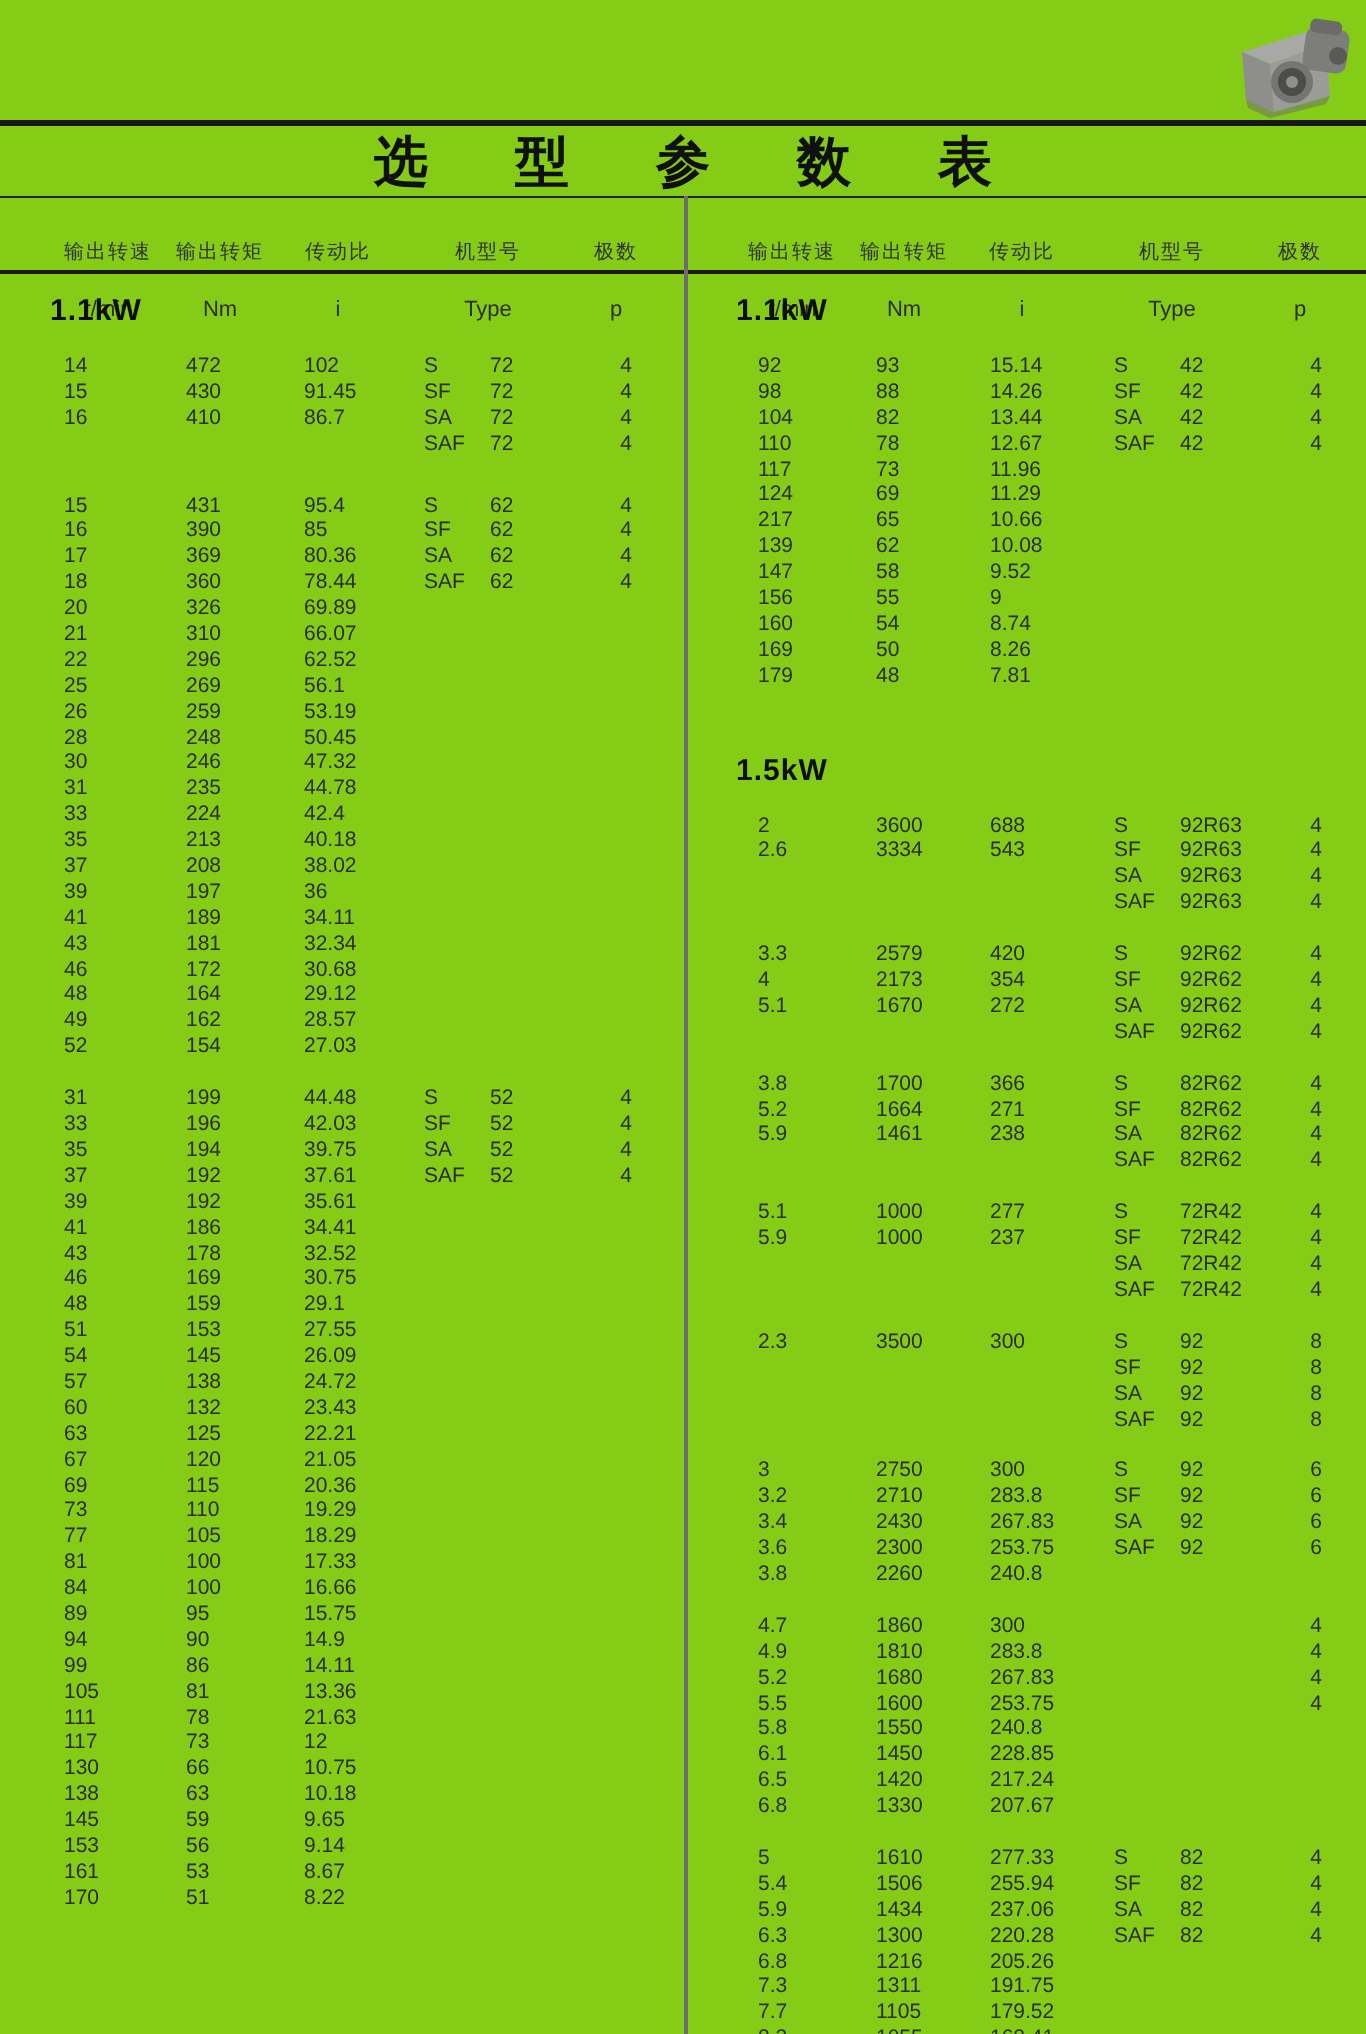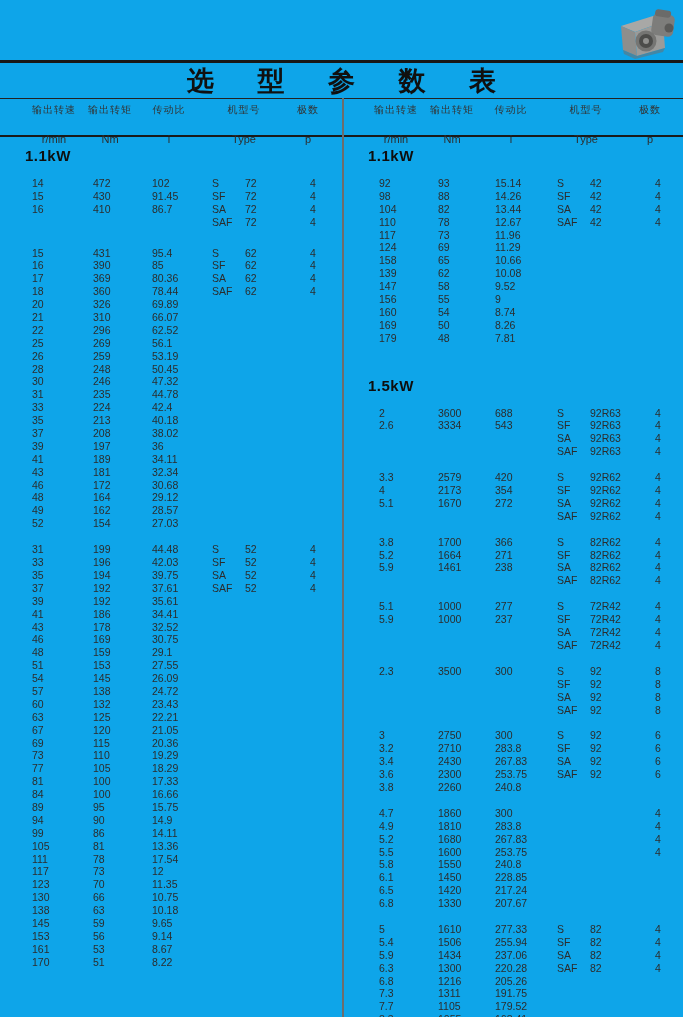--- a/index.html
+++ b/index.html
@@ -1,38 +1,38 @@
 <!DOCTYPE html>
 <html><head>
 <meta charset="utf-8">
 <style>
   html,body{margin:0;padding:0;background:#e8e8e8;}
   .page{
     position:relative; width:683px; height:1017px; margin:0 auto;
-    background:#0ea5e9; overflow:hidden;
+    background:#84cc16; overflow:hidden;
     font-family:"Liberation Sans", sans-serif; color:#2c2c2c;
   }
   .rule-thick{position:absolute; left:0; top:60px; width:683px; height:3px; background:#181818;}
   .page-title{
     position:absolute; left:0; top:63px; width:100%; text-align:center;
     font-size:27px; font-weight:bold; color:#101010; letter-spacing:18px; text-indent:18px;
     white-space:nowrap;
   }
   .hband{
     position:absolute; left:0; top:98px; width:683px; height:36px;
     border-top:1.5px solid #222; border-bottom:2px solid #1a1a1a;
     box-sizing:content-box; display:flex;
   }
   .hhalf{
     width:342px; box-sizing:border-box; padding-left:26px;
     display:grid; grid-template-columns:56px 56px 62px 88px 40px;
   }
   .hhalf-right{width:341px;}
   .hcol{text-align:center;}
-  .hzh{font-size:10px; letter-spacing:1px; margin-top:4px; color:#333; white-space:nowrap;}
+  .hzh{font-size:10px; letter-spacing:1px; margin-top:20px; color:#333; white-space:nowrap;}
   .hunit{font-size:11px; margin-top:16px; color:#2d2d2d;}
   .vdivider{position:absolute; left:342px; top:98px; width:1.5px; height:919px; background:#6d6d6d;}
   .col{position:absolute; top:143px;}
   .col-left{left:0; width:342px;}
   .col-right{left:343px; width:340px;}
   .kw-h{font-size:15px; font-weight:800; height:26px; line-height:26px;
         margin:0 0 8px 25px; color:#0e0e0e; letter-spacing:0.5px;}
   .col-right .kw-h.s1{margin-top:28px;}
   .tgroup{margin-bottom:13px;}
   .col-left .s0g0{margin-bottom:18px;}
@@ -520,37 +520,29 @@
           <div class="c-speed">105</div>
           <div class="c-torque">81</div>
           <div class="c-ratio">13.36</div>
           <div class="c-prefix"></div>
           <div class="c-code"></div>
           <div class="c-pole"></div>
         </div>
         <div class="trow">
           <div class="c-speed">111</div>
           <div class="c-torque">78</div>
-          <div class="c-ratio">17.54</div>
+          <div class="c-ratio">21.63</div>
           <div class="c-prefix"></div>
           <div class="c-code"></div>
           <div class="c-pole"></div>
         </div>
         <div class="trow">
           <div class="c-speed">117</div>
           <div class="c-torque">73</div>
           <div class="c-ratio">12</div>
-          <div class="c-prefix"></div>
-          <div class="c-code"></div>
-          <div class="c-pole"></div>
-        </div>
-        <div class="trow">
-          <div class="c-speed">123</div>
-          <div class="c-torque">70</div>
-          <div class="c-ratio">11.35</div>
           <div class="c-prefix"></div>
           <div class="c-code"></div>
           <div class="c-pole"></div>
         </div>
         <div class="trow">
           <div class="c-speed">130</div>
           <div class="c-torque">66</div>
           <div class="c-ratio">10.75</div>
           <div class="c-prefix"></div>
           <div class="c-code"></div>
@@ -643,21 +635,21 @@
         </div>
         <div class="trow">
           <div class="c-speed">124</div>
           <div class="c-torque">69</div>
           <div class="c-ratio">11.29</div>
           <div class="c-prefix"></div>
           <div class="c-code"></div>
           <div class="c-pole"></div>
         </div>
         <div class="trow">
-          <div class="c-speed">158</div>
+          <div class="c-speed">217</div>
           <div class="c-torque">65</div>
           <div class="c-ratio">10.66</div>
           <div class="c-prefix"></div>
           <div class="c-code"></div>
           <div class="c-pole"></div>
         </div>
         <div class="trow">
           <div class="c-speed">139</div>
           <div class="c-torque">62</div>
           <div class="c-ratio">10.08</div>

